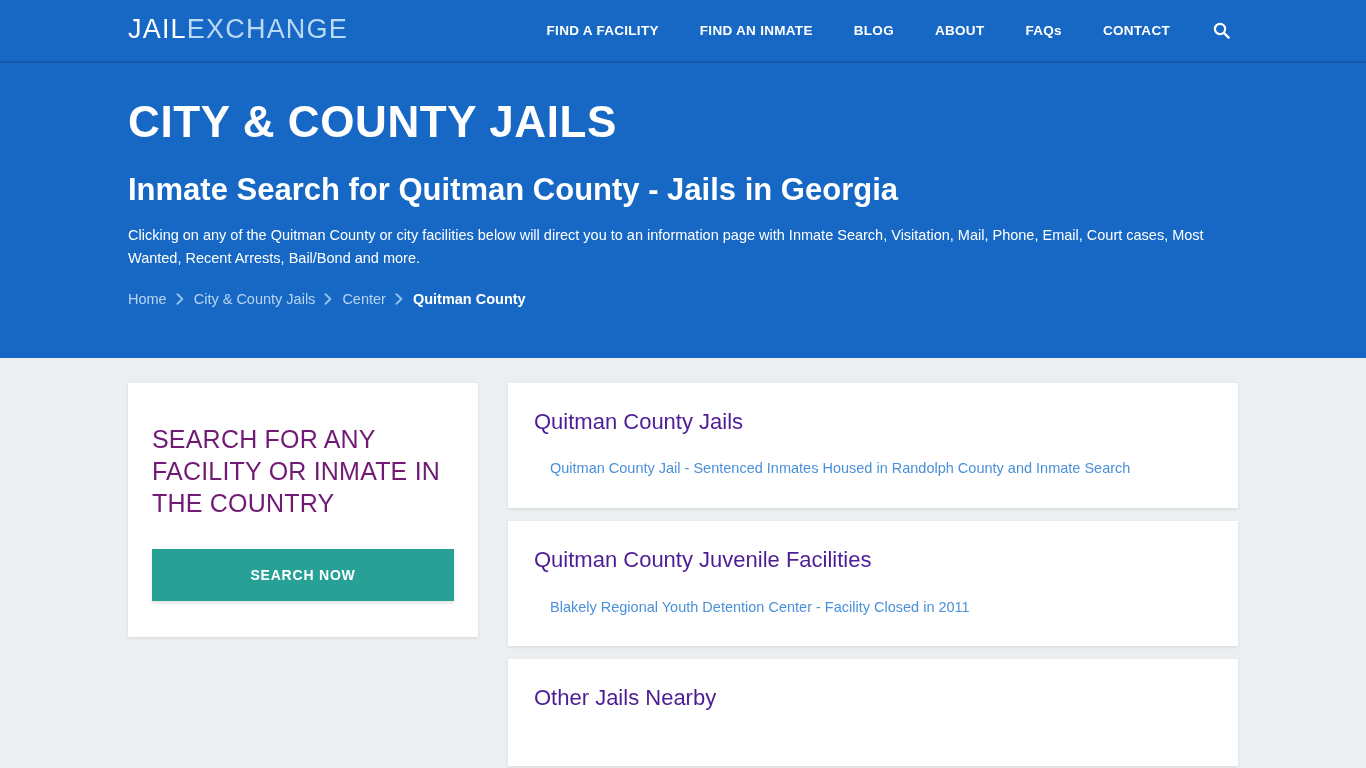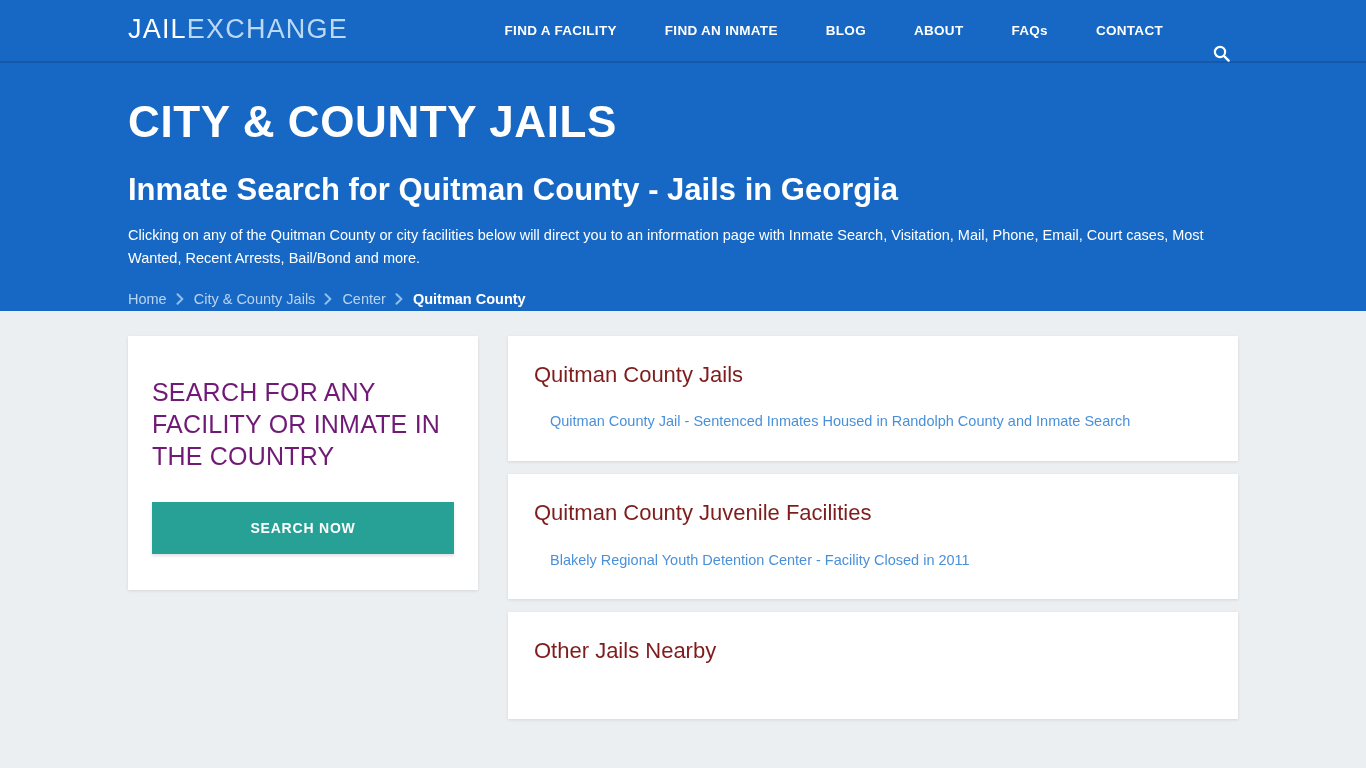--- a/index.html
+++ b/index.html
@@ -35,22 +35,22 @@
     letter-spacing:1.2px;
     line-height:1;
     white-space:nowrap;
     padding-bottom:2px;
   }
   .logo .logo-primary { color:#ffffff; }
   .logo .logo-secondary { color:#bcd9f4; }
 
   .main-nav {
     display:flex;
-    align-items:flex-end;
-    gap:16px;
+    align-items:center;
+    gap:9px;
   }
   .nav-item {
     color:#ffffff;
     font-size:13.5px;
     font-weight:bold;
     letter-spacing:0.3px;
     text-decoration:none;
     padding:0 16px;
     line-height:63px;
     white-space:nowrap;
@@ -60,21 +60,21 @@
     padding:0 8px 0 18px;
     display:flex;
     align-items:center;
     cursor:pointer;
   }
   .nav-search svg { display:block; }
 
   
   .hero {
     background:#1668c4;
-    height:248px;
+    height:295px;
     padding-top:0;
   }
   .hero-inner {
     width:1110px;
     margin:0 auto;
     padding-top:35px;
   }
   .hero-title {
     color:#ffffff;
     font-size:44px;
@@ -167,21 +167,21 @@
   }
 
   
   .main-col { flex:1 1 auto; display:flex; flex-direction:column; gap:13px; }
   .facility-card {
     background:#ffffff;
     box-shadow:0 1px 3px rgba(0,0,0,0.10);
     padding:26px 24px 30px 24px;
   }
   .facility-card-title {
-    color:#7f1d1d;
+    color:#4c1d95;
     font-size:22px;
     font-weight:400;
     line-height:1.2;
     margin-bottom:24px;
     padding-left:2px;
   }
   .facility-list { list-style:none; }
   .facility-list li { margin-bottom:20px; }
   .facility-list li:last-child { margin-bottom:0; }
   .facility-link {

